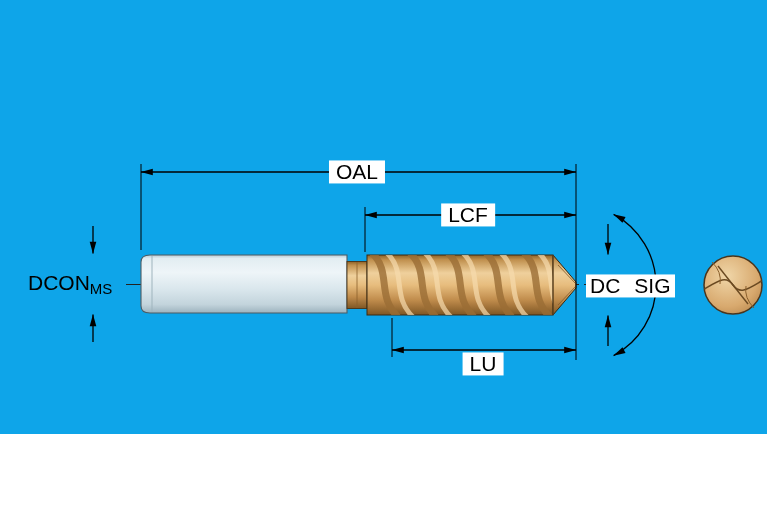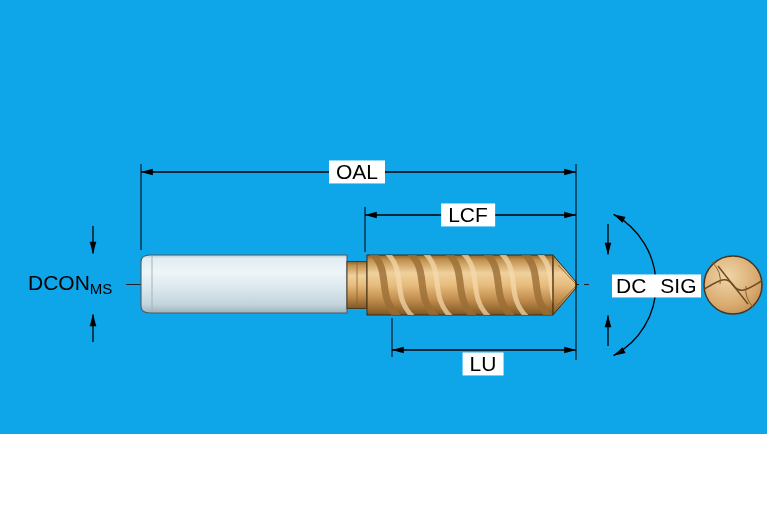--- a/index.html
+++ b/index.html
@@ -155,18 +155,18 @@
   <div class="dim-label" style="left:357px; top:172px;">OAL</div>
 
   <div class="dim-label" style="left:468px; top:215px;">LCF</div>
 
   <div class="dim-label" style="left:483px; top:364px;">LU</div>
 
   <div class="dim-label left-anchored" style="left:14px; top:284px; background:transparent;margin-left:10px;">
     <span>DCON</span><span class="sub">MS</span>
   </div>
 
-  <div class="dim-label left-anchored pair" style="left:612px; top:286px;text-align:center;">
+  <div class="dim-label left-anchored pair" style="left:586px; top:286px;text-align:center;">
     <span>DC</span>
     <span>SIG</span>
   </div>
 
 </div>
 
 </body></html>

